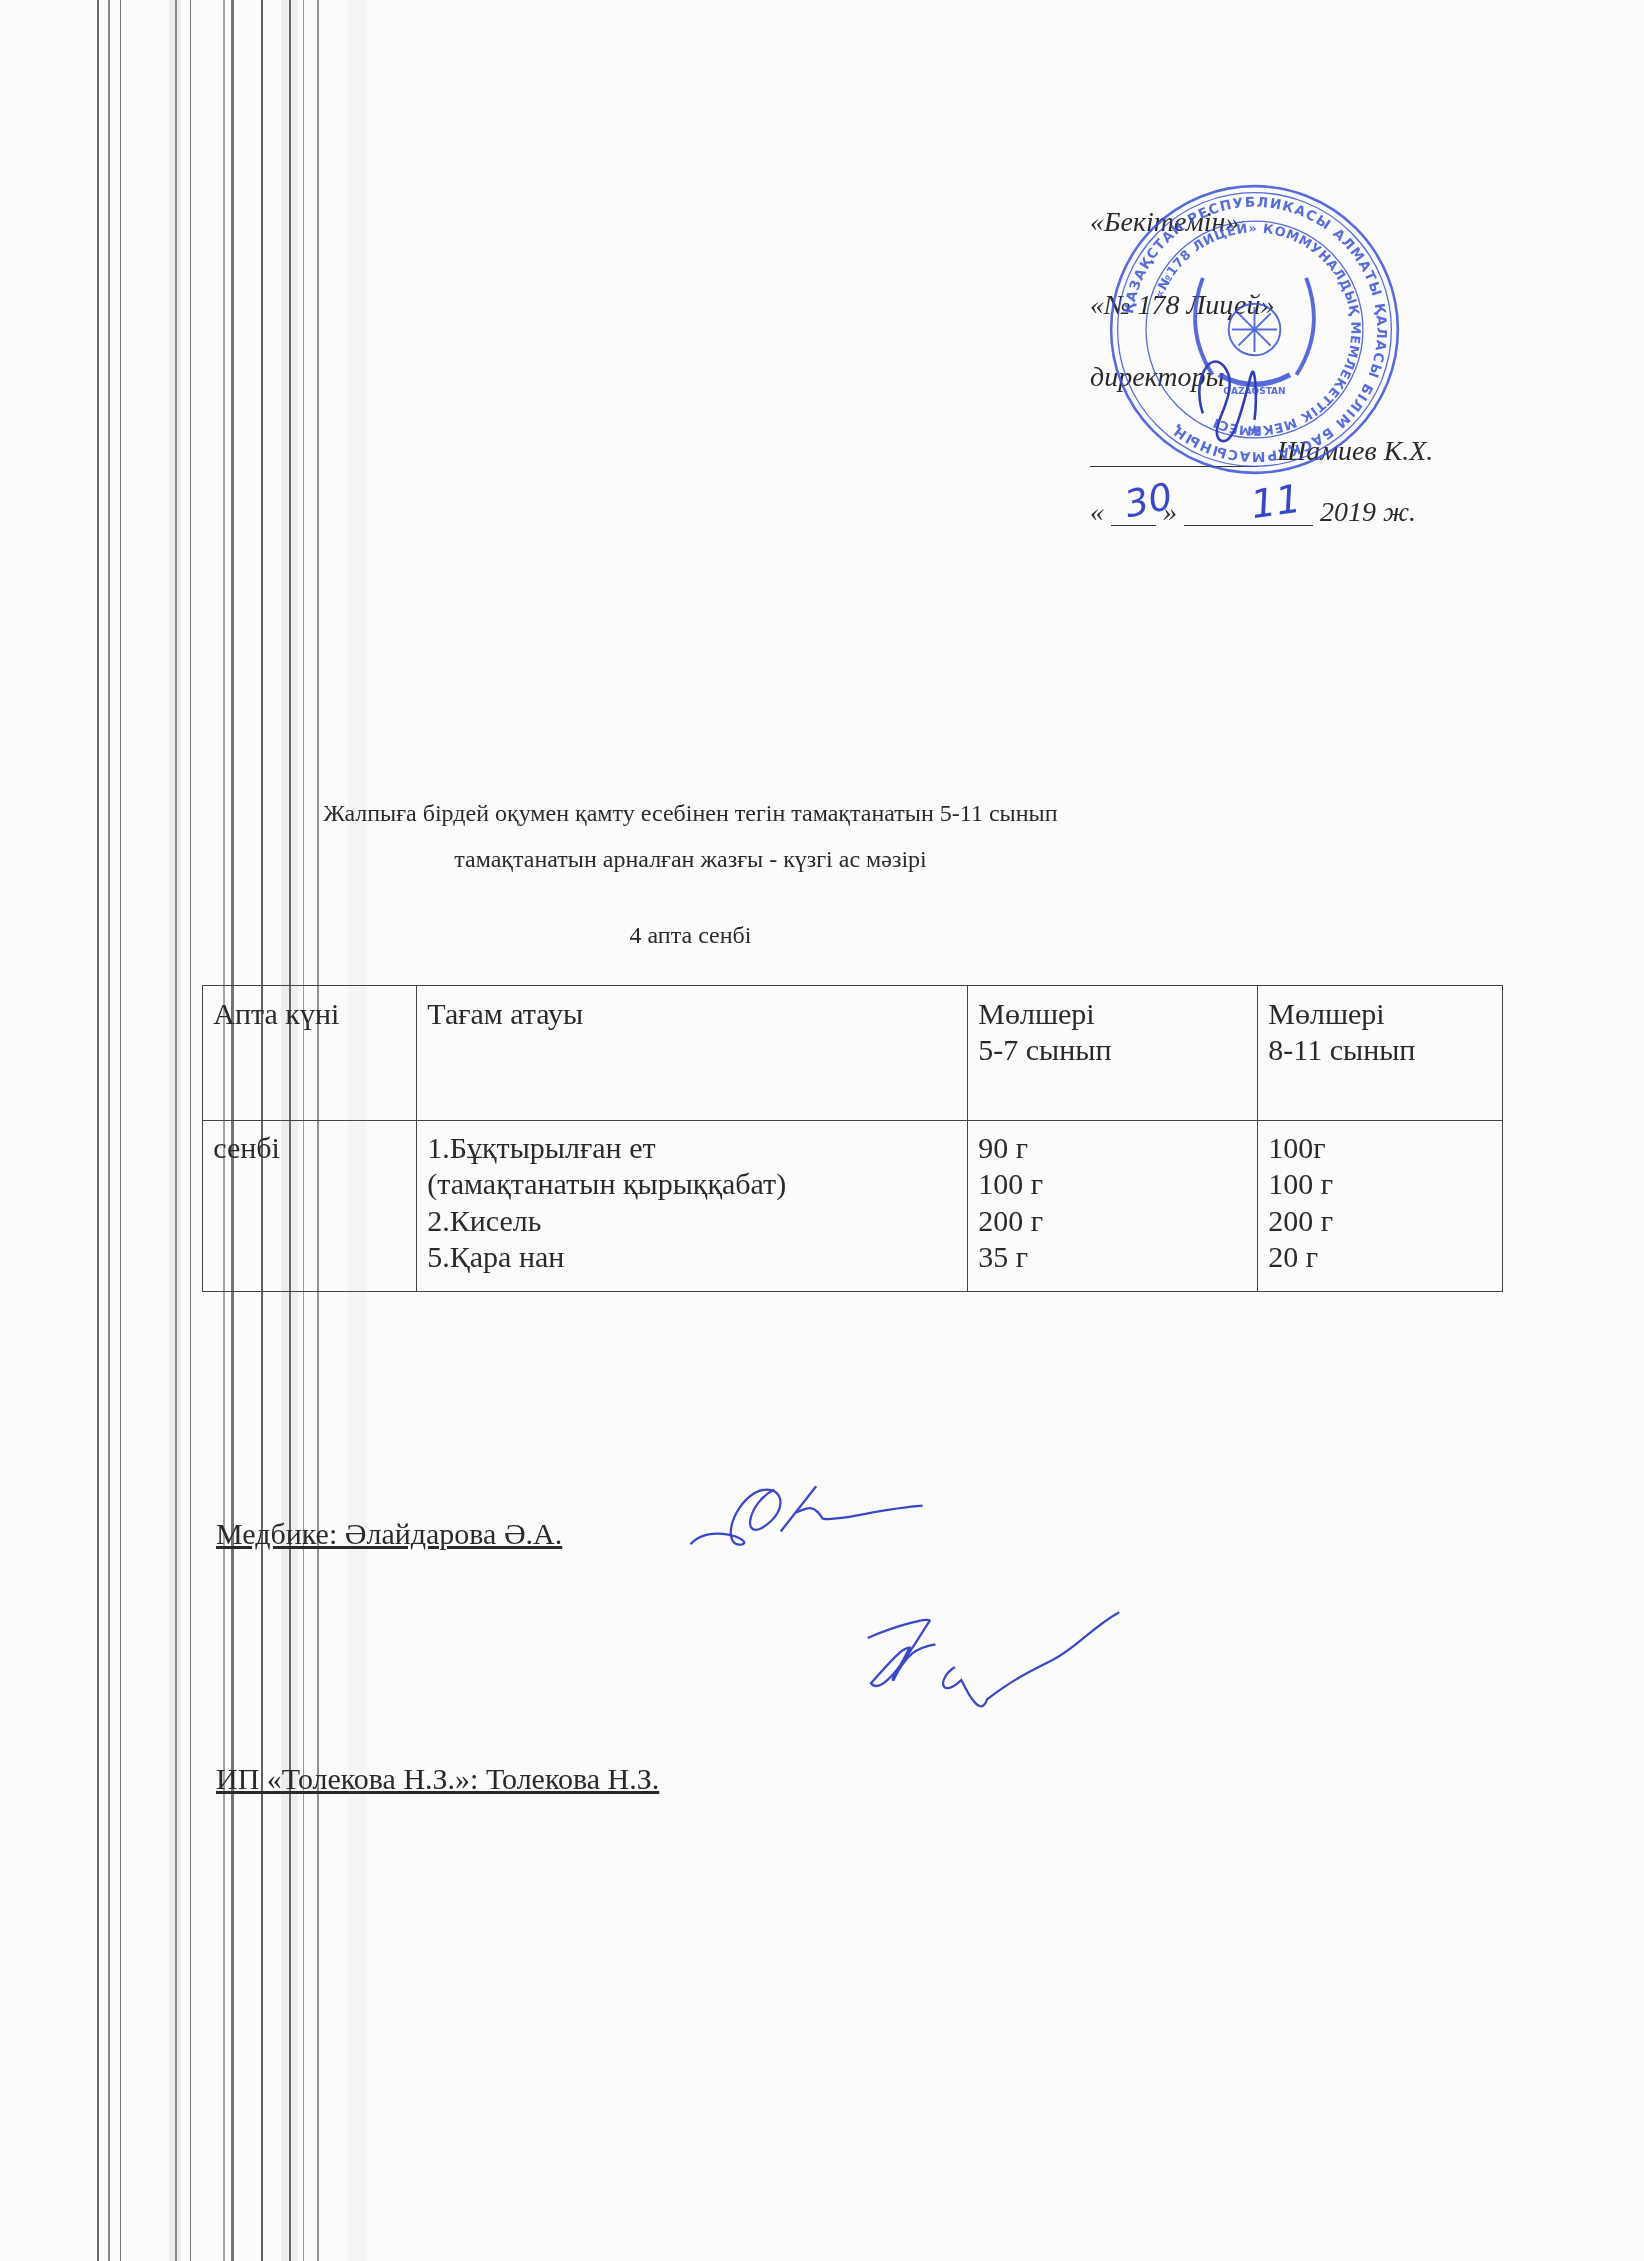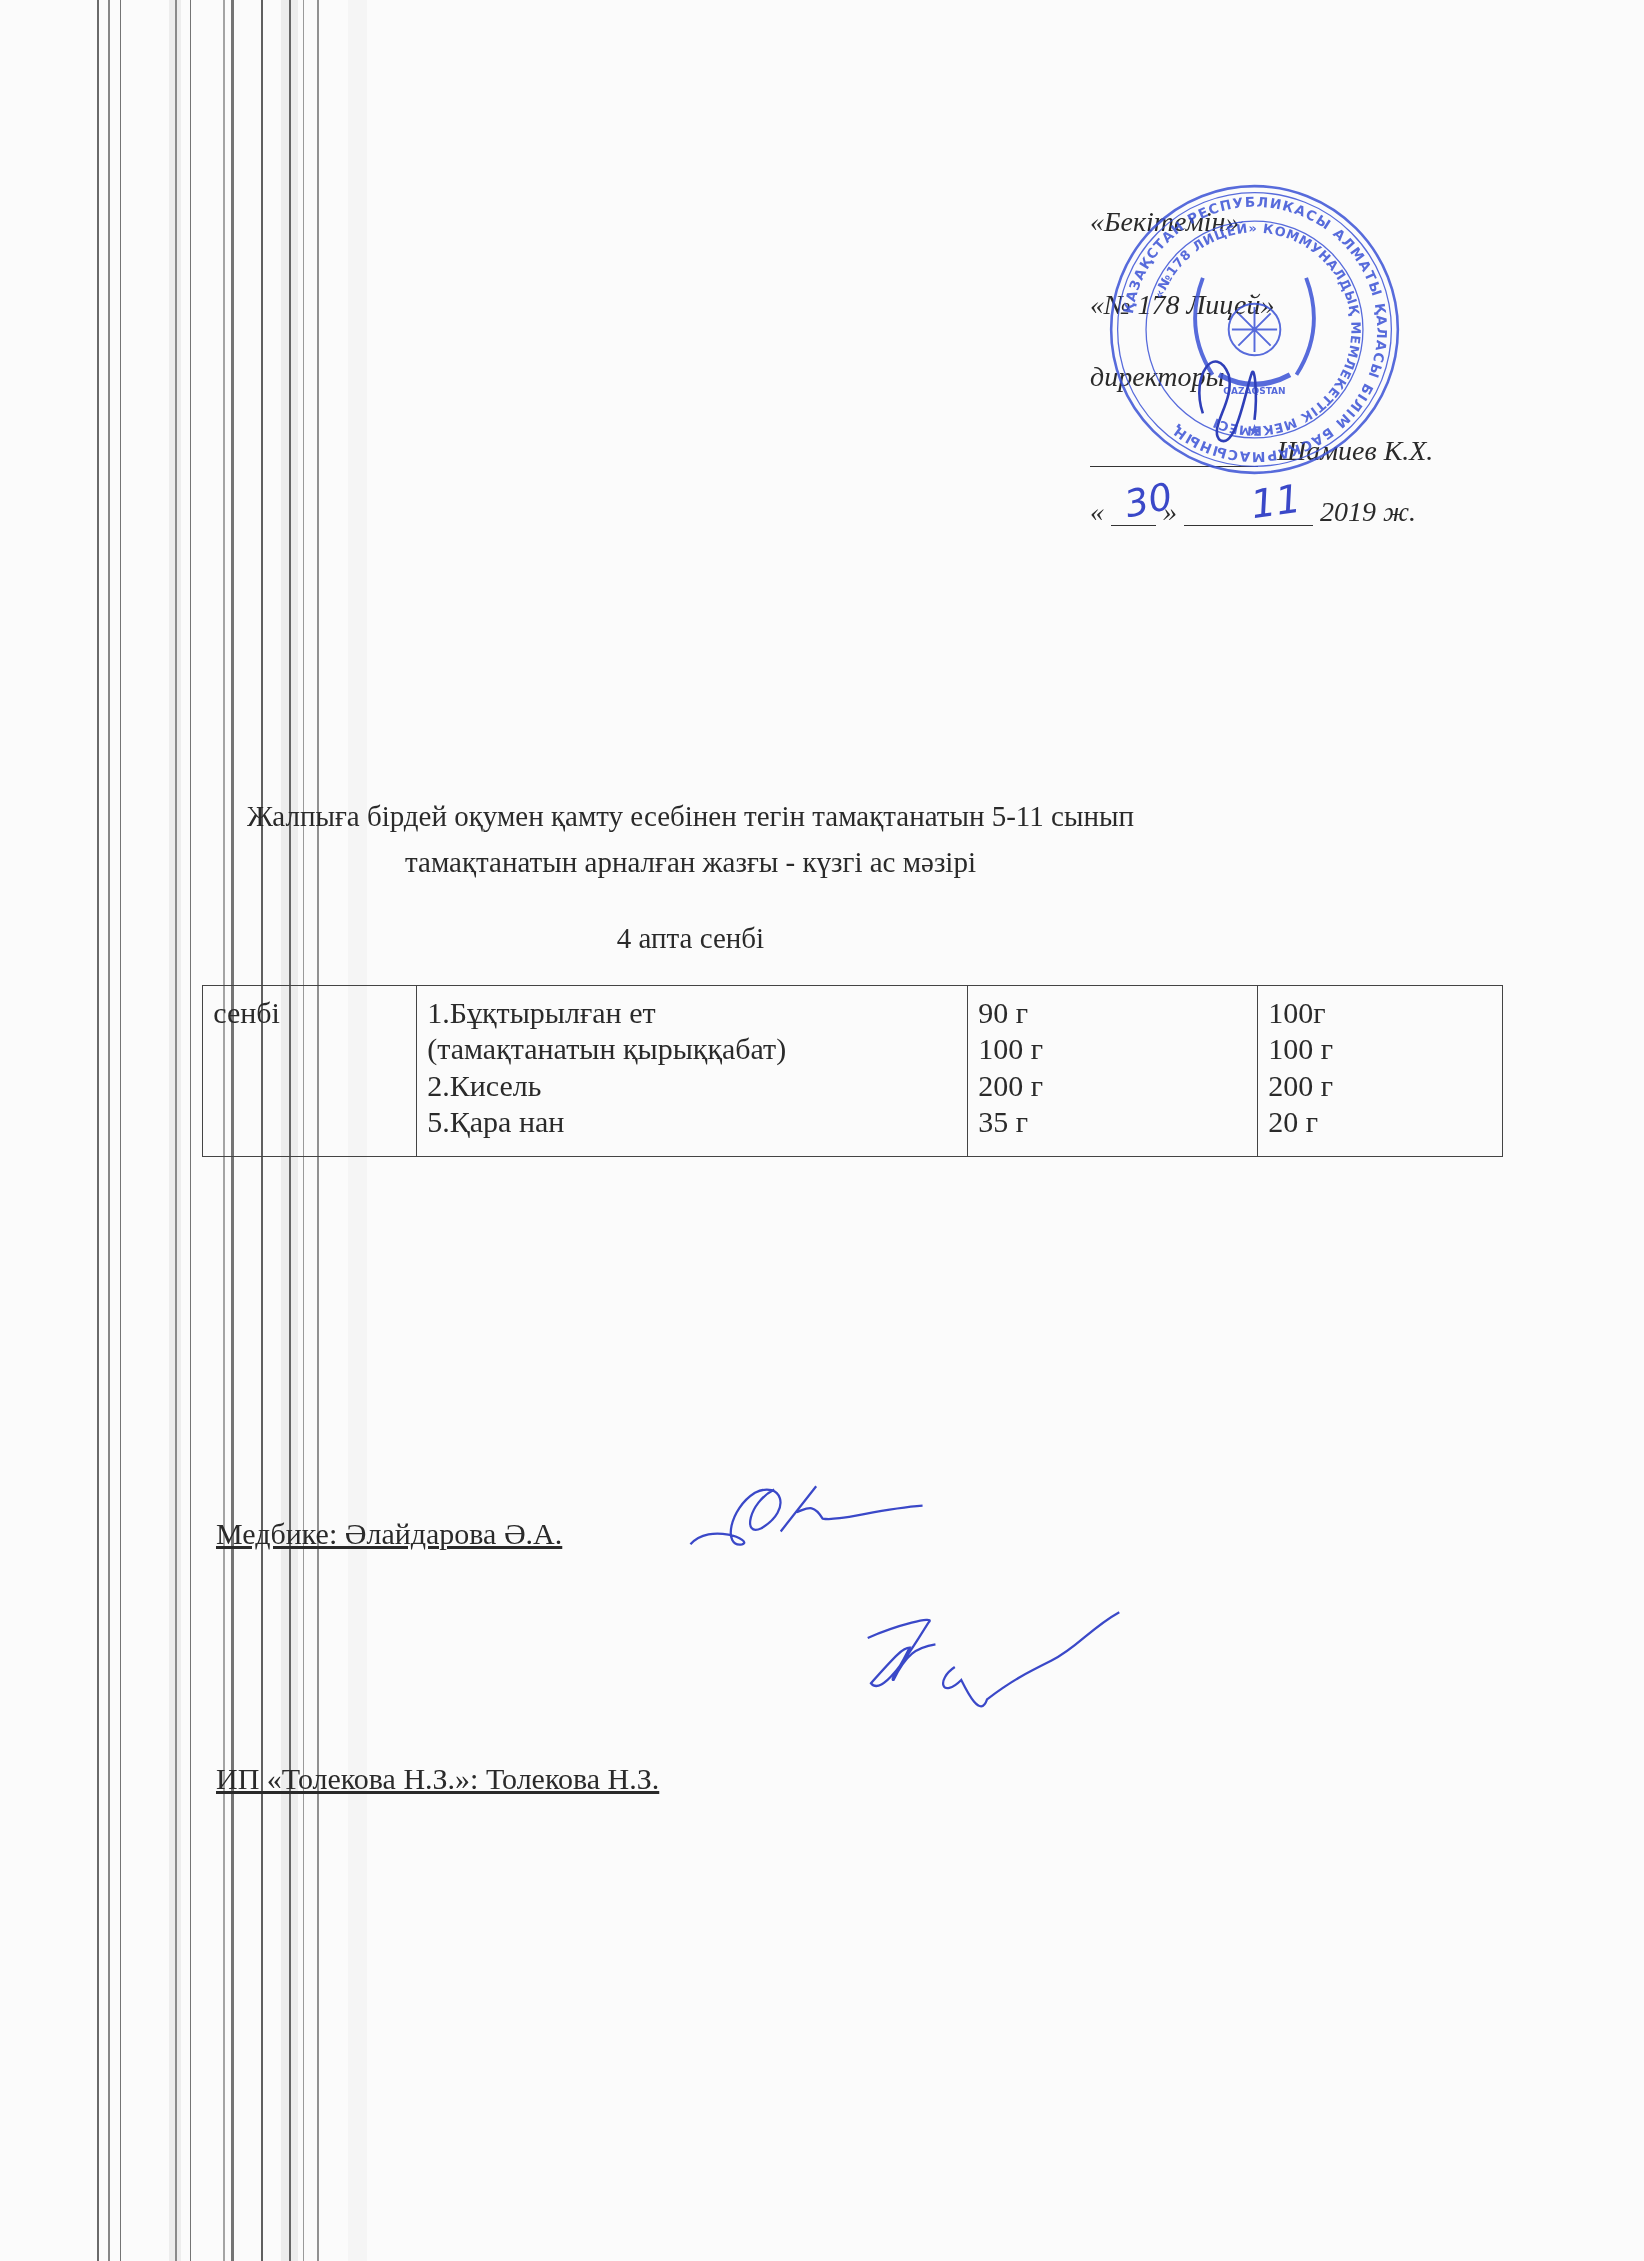--- a/index.html
+++ b/index.html
@@ -12,21 +12,21 @@
   .streaks { position:absolute; left:0; top:0; width:1645px; height:2261px; pointer-events:none; }
   .streak { position:absolute; top:0; height:2261px; background:#3a3a3a; }
   .noise { position:absolute; top:0; height:2261px; background:rgba(120,120,120,0.10); }
 
   .approval { position:absolute; left:1090px; top:208px; font-size:28px; line-height:1; }
   .approval .line { position:absolute; white-space:nowrap;font-style:italic; }
   .uline { position:absolute; border-bottom:1.3px solid #333; }
 
   .stamp { position:absolute; left:1106px; top:181px; width:297px; height:297px; }
 
-  .title { position:absolute; left:0; width:1381px; text-align:center; font-size:29px; white-space:nowrap; }
+  .title { position:absolute; left:0; width:1381px; text-align:center; font-size:24px; white-space:nowrap; }
 
   table.menu {
     position:absolute; left:202px; top:985px; width:1301px;
     border-collapse:collapse; font-size:30px; table-layout:fixed;
   }
   table.menu td { border:1.3px solid #444; vertical-align:top; padding:13px 10.3px 0 10.3px; line-height:1.0; }
   table.menu tr.head td { height:121px; }
   table.menu tr.body td { height:158px; padding-top:12px; }
   .cell-lines div { margin-bottom:6.4px; white-space:nowrap; }
 
@@ -102,20 +102,32 @@
 <div class="title" style="top:922px">4 апта сенбі</div>
 
 <table class="menu">
   <colgroup>
     <col style="width:214px">
       <col style="width:551px">
       <col style="width:290px">
       <col style="width:245px">
   </colgroup>
   <tbody>
+      <tr class="head">
+    <td>Апта күні</td>
+    <td>Тағам атауы</td>
+    <td class="cell-lines">
+      <div>Мөлшері</div>
+      <div>5-7 сынып</div>
+    </td>
+    <td class="cell-lines">
+      <div>Мөлшері</div>
+      <div>8-11 сынып</div>
+    </td>
+  </tr>
   <tr class="body">
     <td>сенбі</td>
     <td class="cell-lines">
       <div>1.Бұқтырылған ет</div>
       <div>(тамақтанатын қырыққабат)</div>
       <div>2.Кисель</div>
       <div>5.Қара нан</div>
     </td>
     <td class="cell-lines">
       <div>90 г</div>

